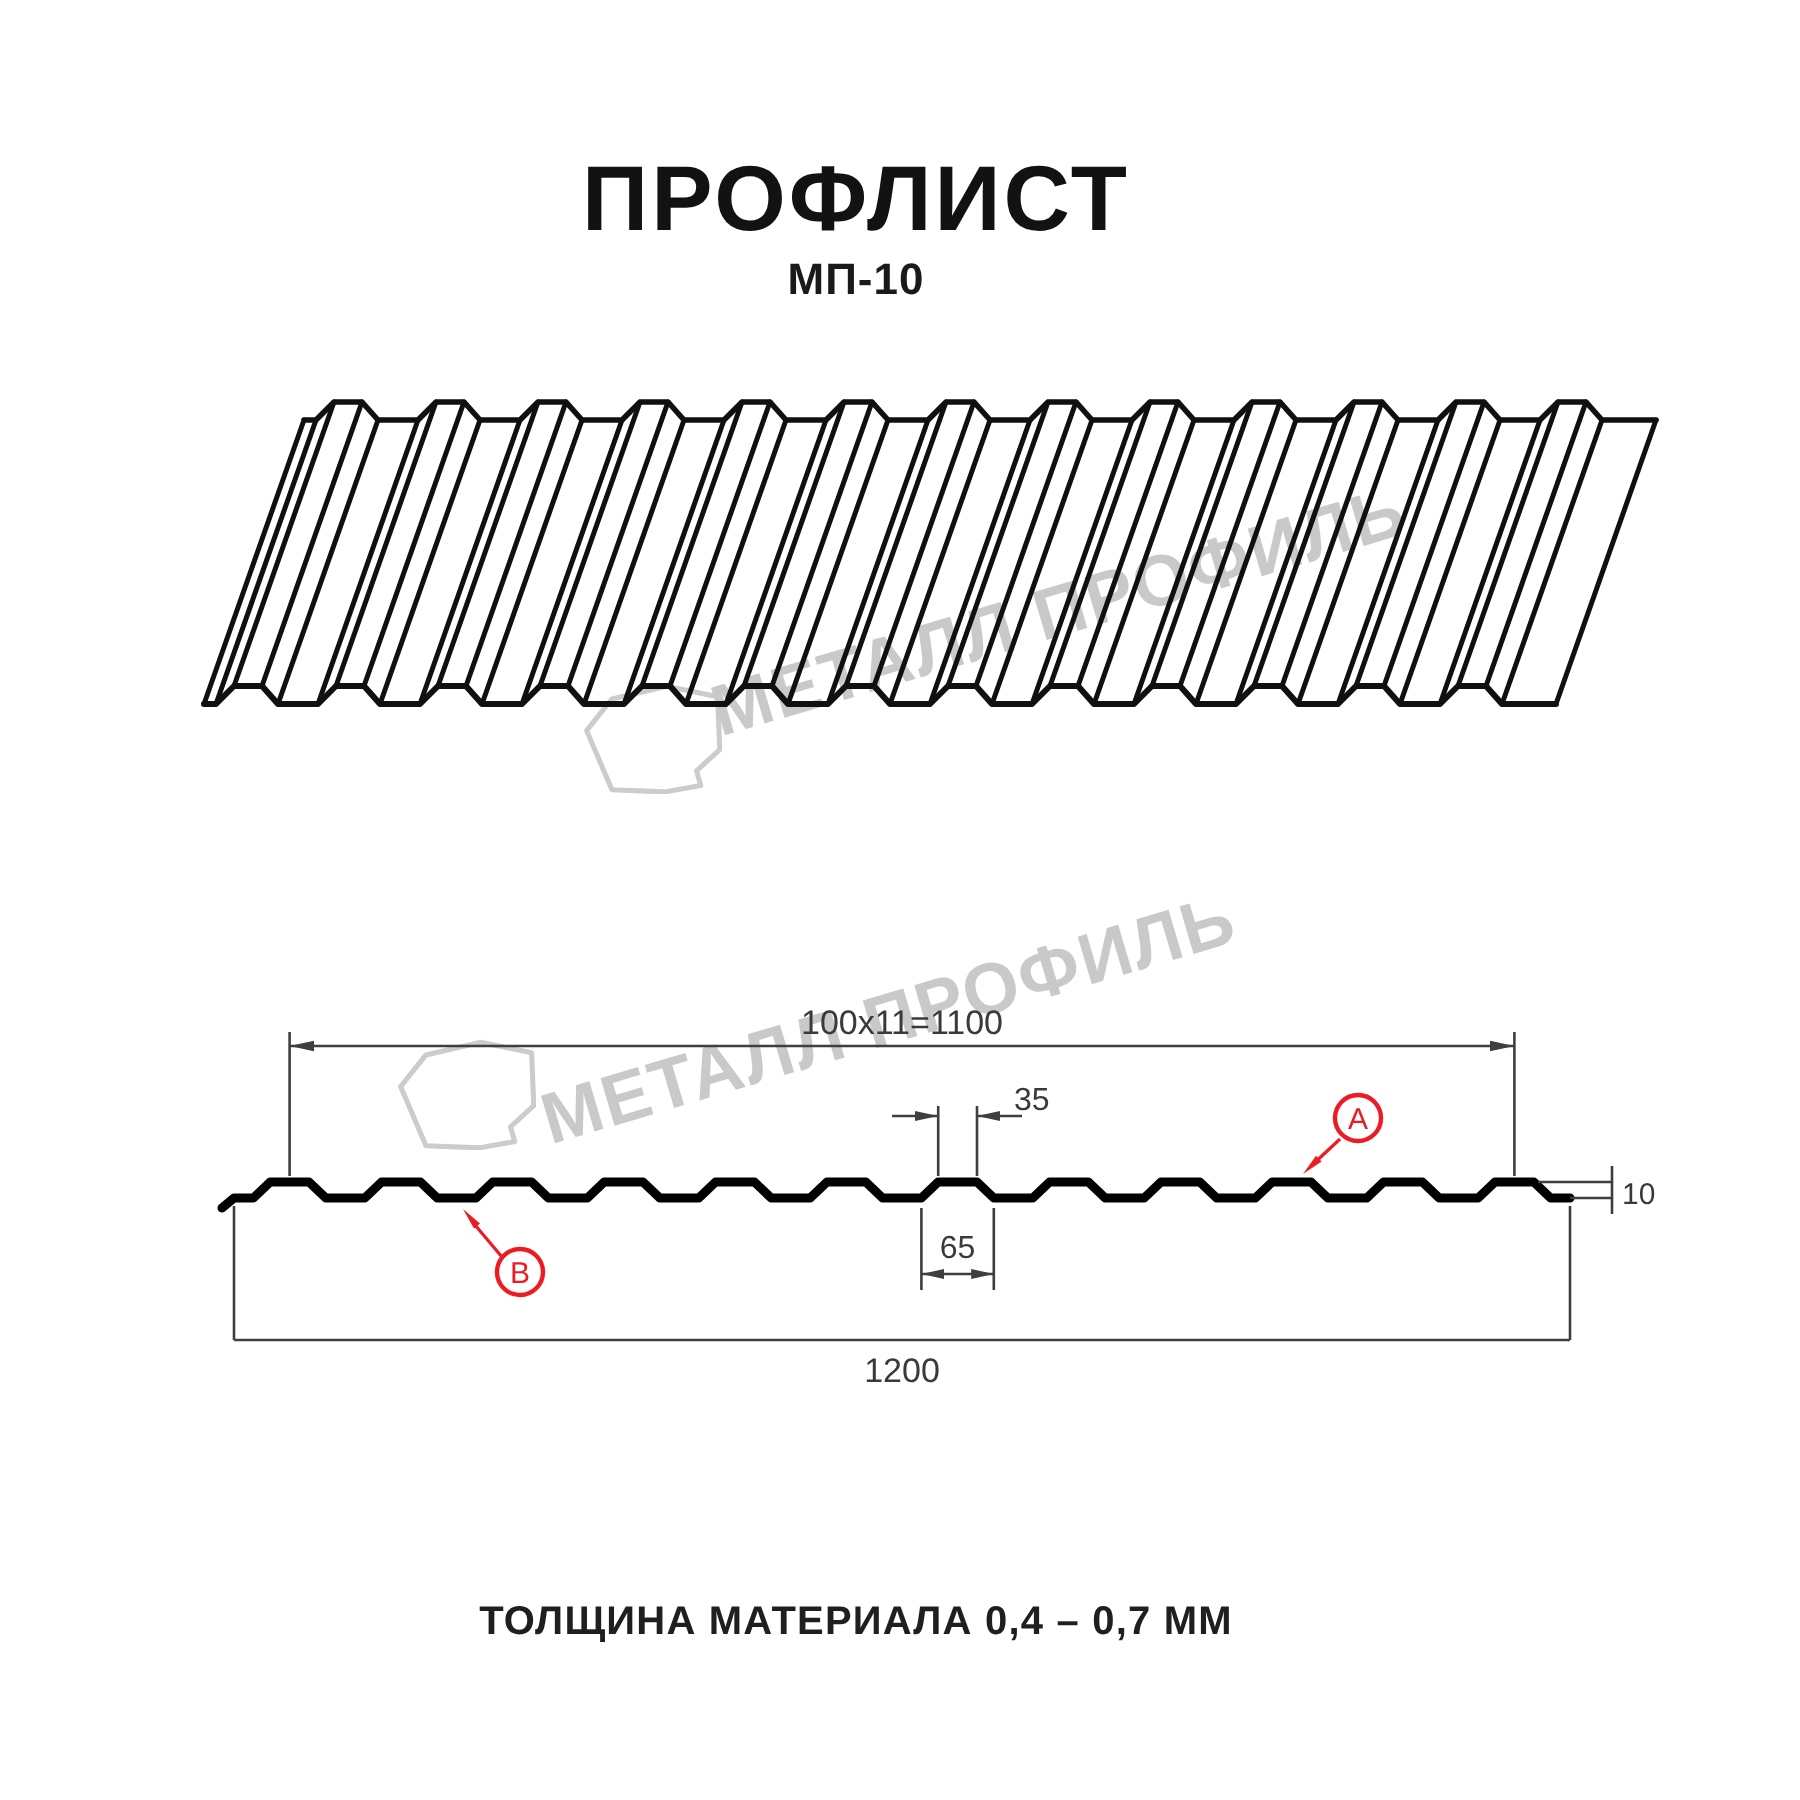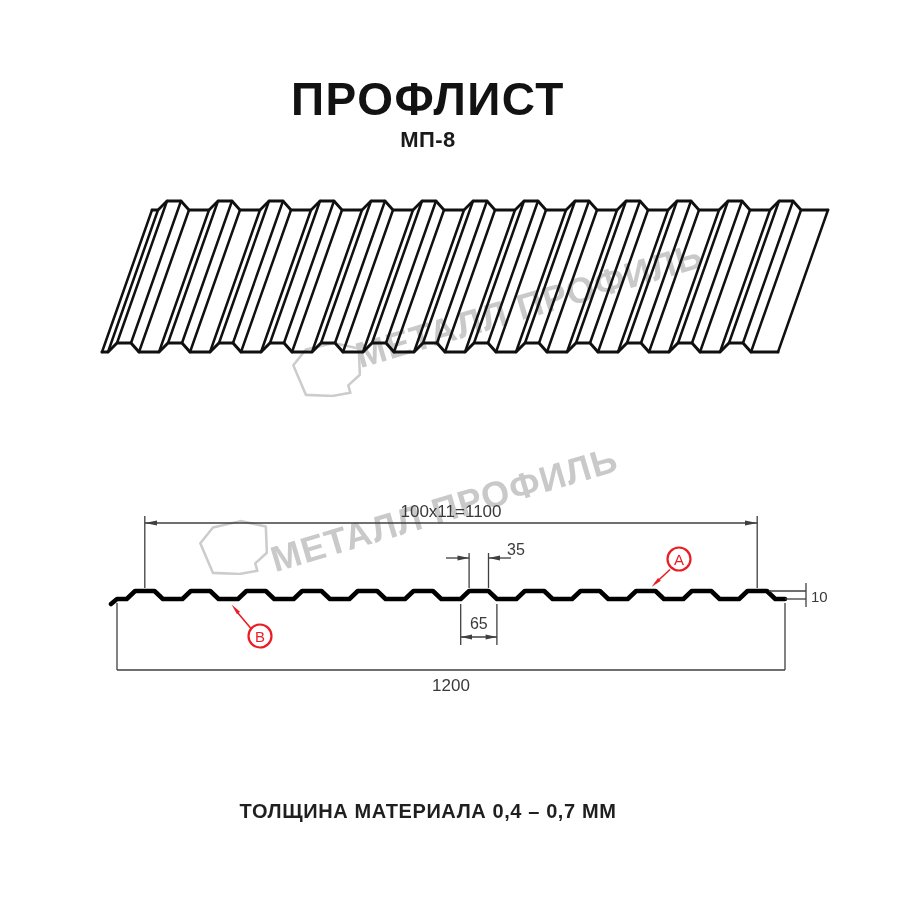--- a/index.html
+++ b/index.html
@@ -18,21 +18,21 @@
   .footer-note{position:absolute;top:800px;left:0;width:100%;text-align:center;
                font-size:20px;font-weight:600;letter-spacing:0.6px;color:#1f1f1f;}
   text{font-family:"Liberation Sans",sans-serif;}
 </style>
 </head>
 <body>
 
 <div class="page">
 
   <div class="title">ПРОФЛИСТ</div>
-  <div class="subtitle">МП-8</div>
+  <div class="subtitle">МП-10</div>
 
   <svg class="wm-logo" style="left:289px;top:341px;" width="72" height="56" viewBox="0 0 68 53">
     <polygon points="4,23 16,8 42,2 66,7 67,32 56,42 58,49 41,52 16,51" fill="none" stroke="#cccccc" stroke-width="2.4" stroke-linejoin="round"></polygon>
   </svg>
   <div class="wm-text" style="left:362px;top:337px;">МЕТАЛЛ ПРОФИЛЬ</div>
 
   <svg class="wm-logo" style="left:196px;top:519px;" width="72" height="56" viewBox="0 0 68 53">
     <polygon points="4,23 16,8 42,2 66,7 67,32 56,42 58,49 41,52 16,51" fill="none" stroke="#cccccc" stroke-width="2.4" stroke-linejoin="round"></polygon>
   </svg>
   <div class="wm-text" style="left:277px;top:541px;">МЕТАЛЛ ПРОФИЛЬ</div>

